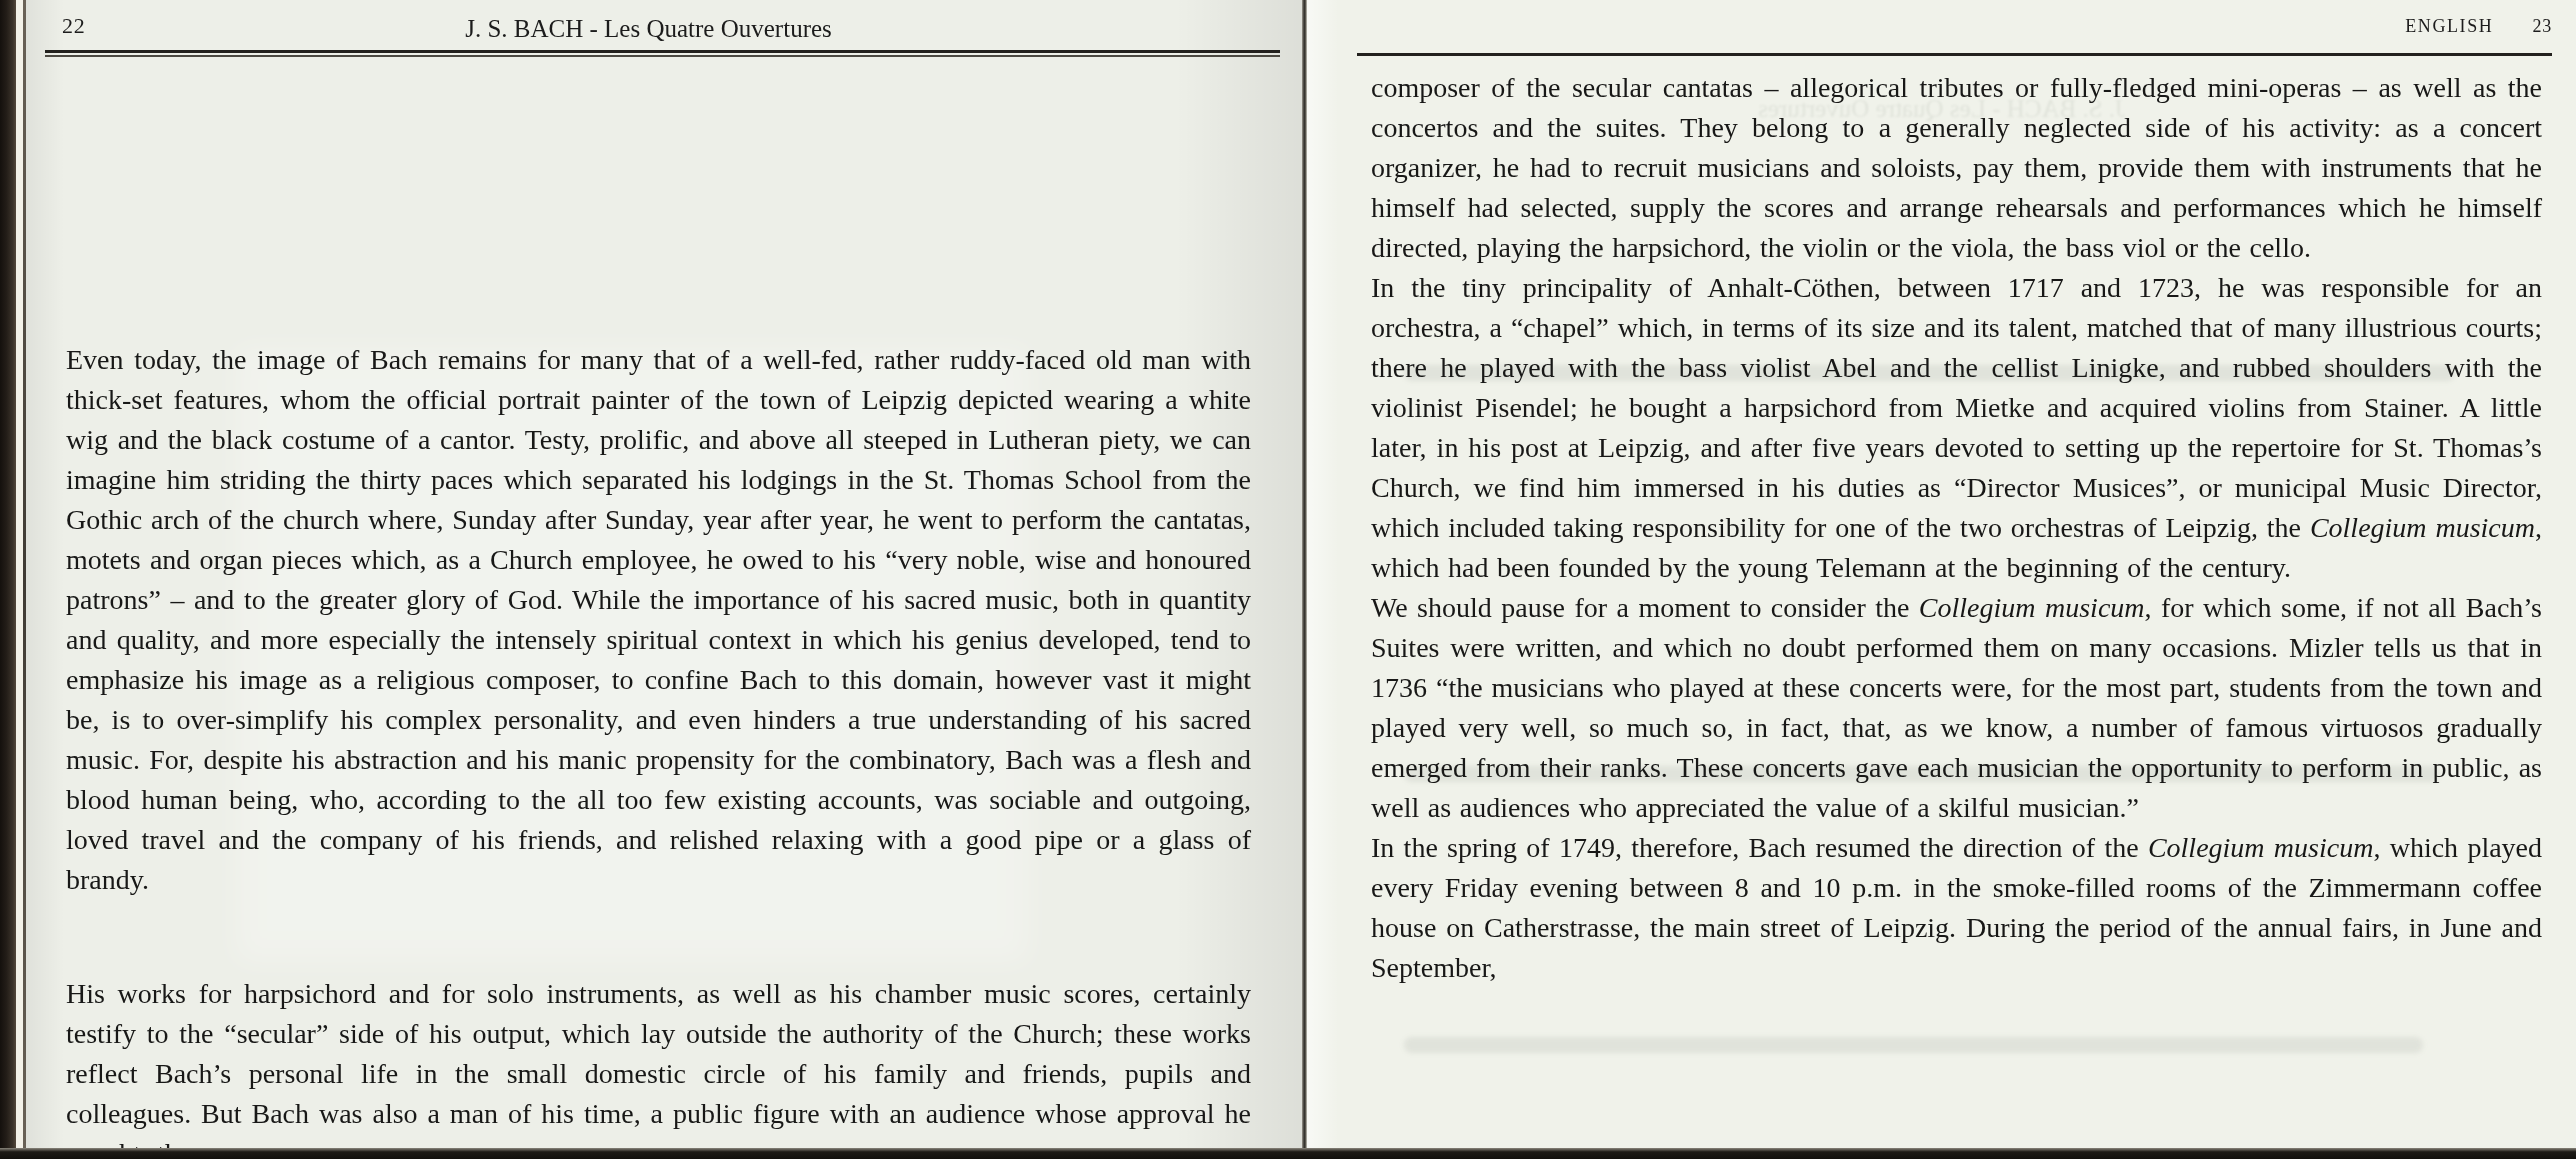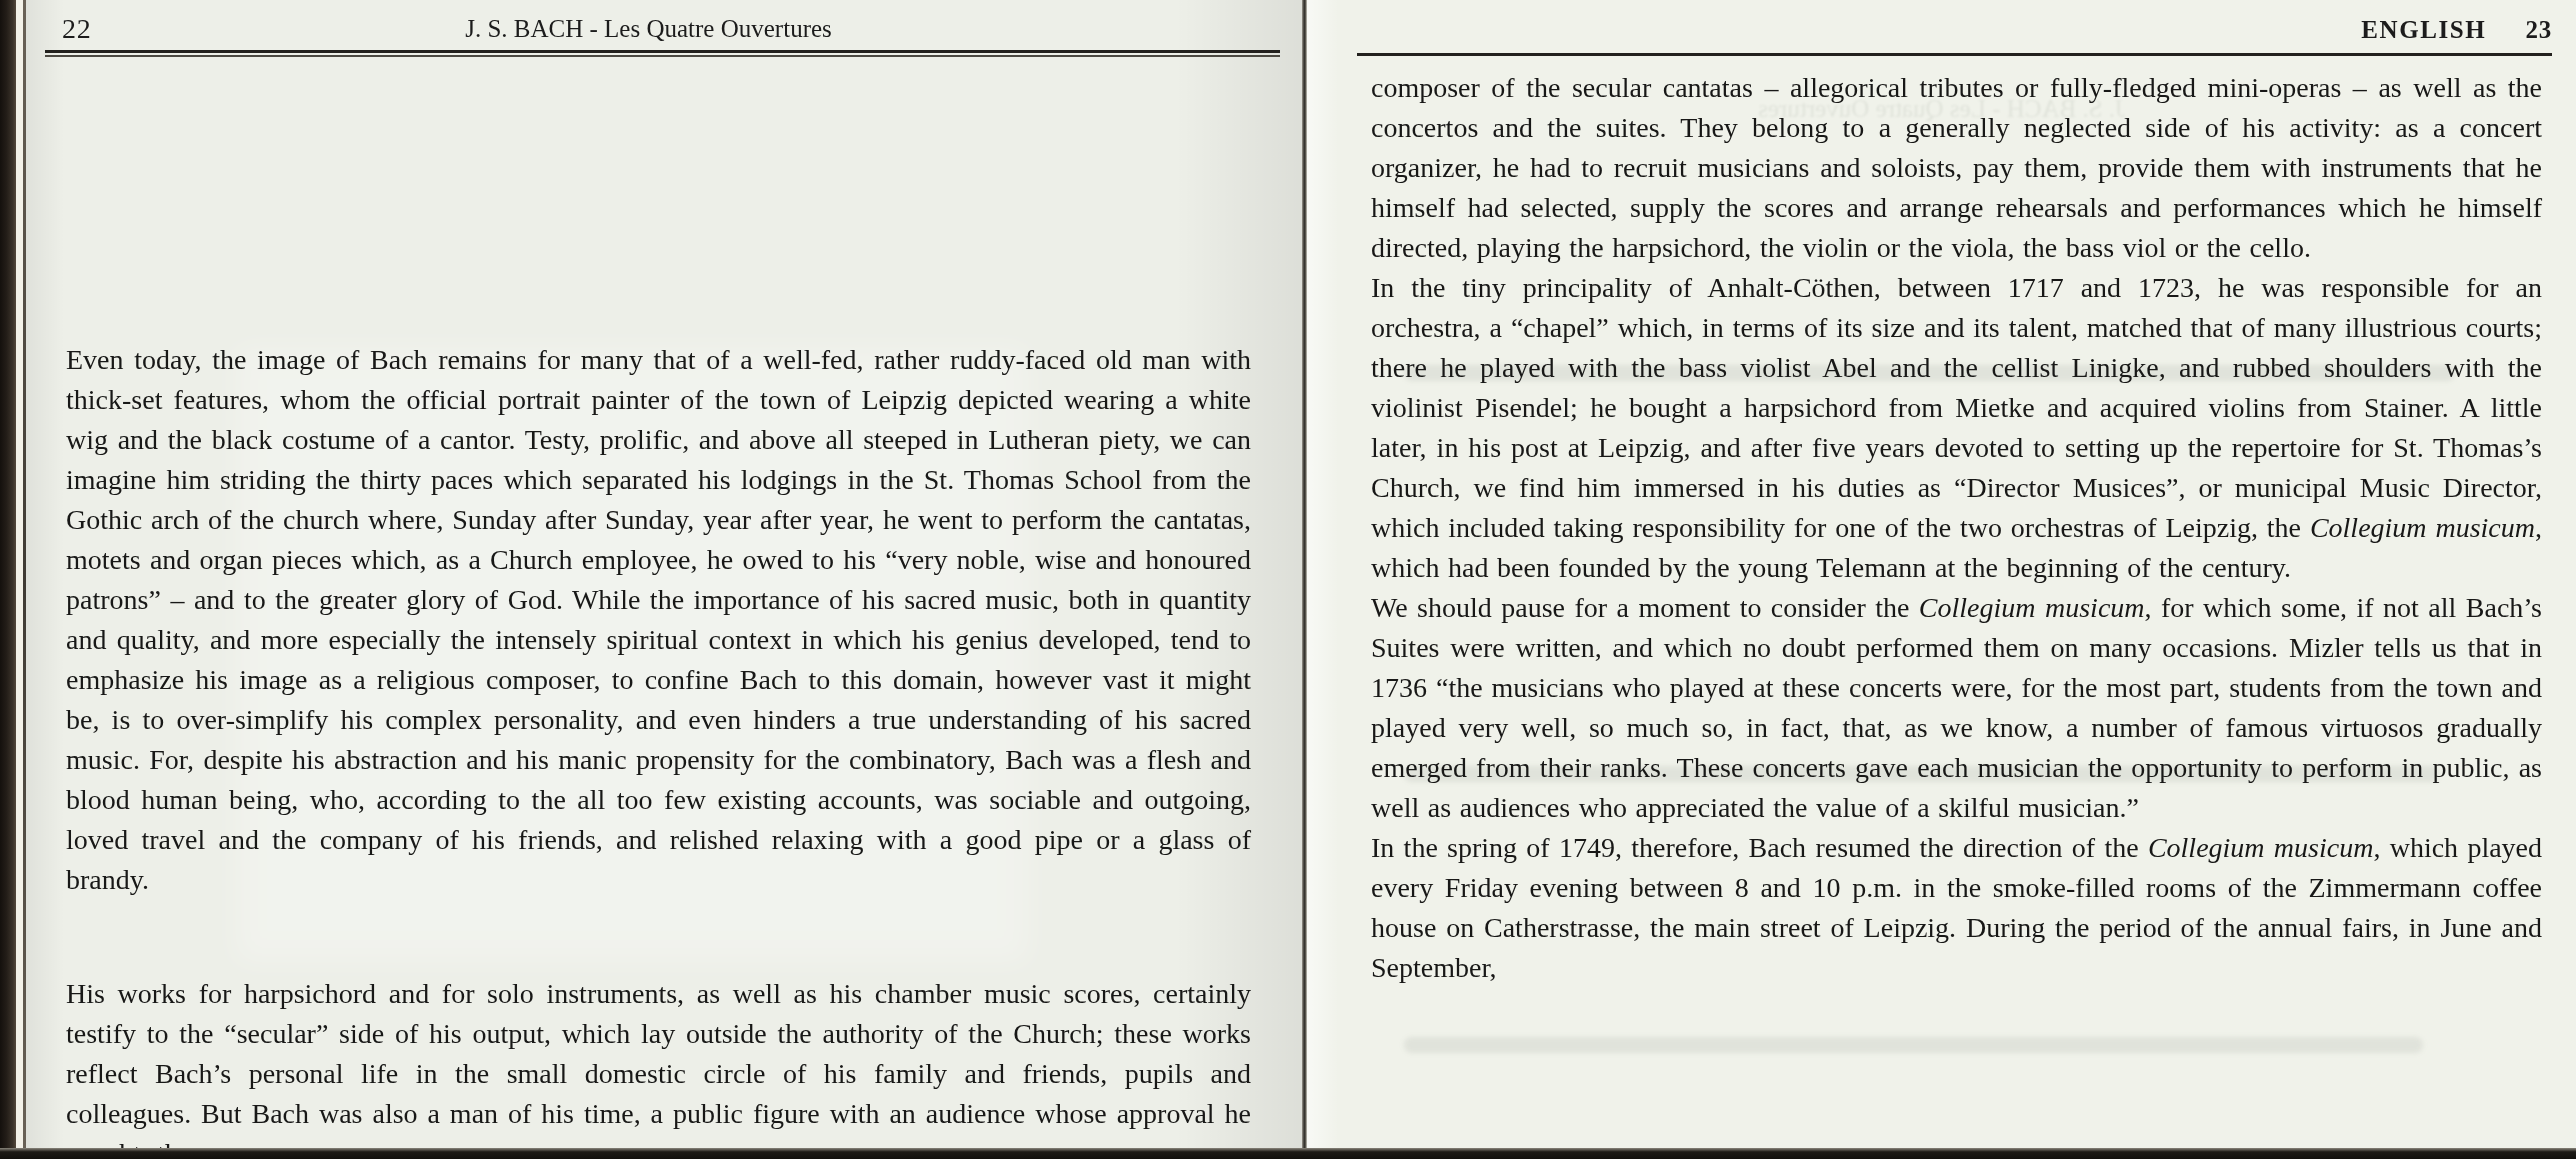--- a/index.html
+++ b/index.html
@@ -27,26 +27,26 @@
       linear-gradient(90deg,rgba(0,0,0,0.06) 0%,rgba(0,0,0,0) 3%,rgba(0,0,0,0) 90%,rgba(0,0,0,0.07) 100%),
       #edefe8;}
   .page-right{position:absolute;left:1307px;top:0;width:1269px;height:1148px;
     background:
       linear-gradient(90deg,rgba(255,255,255,0.55) 0%,rgba(255,255,255,0) 2.5%),
       #f0f2ea;}
   .gutter{position:absolute;left:1302px;top:0;width:4.9px;height:1148px;
     background:linear-gradient(90deg,#9a978e 0%,#2e2c27 45%,#57544c 70%,#c7c6bd 100%);}
 
   
-  .pageno-left{position:absolute;left:36px;top:13px;font-size:28px;letter-spacing:0.8px;}
+  .pageno-left{position:absolute;left:36px;top:13px;font-size:22px;letter-spacing:0.8px;}
   .runhead-left{position:absolute;left:0;top:14.6px;width:1245px;text-align:center;font-size:25px;}
   .rule-left-a{position:absolute;left:19.4px;top:50px;width:1235px;height:3.2px;background:#23211e;}
   .rule-left-b{position:absolute;left:19.4px;top:55px;width:1235px;height:1.6px;background:#4c4942;}
 
-  .header-right{position:absolute;right:24px;top:16px;font-size:25px;white-space:nowrap;font-weight:bold;}
+  .header-right{position:absolute;right:24px;top:16px;font-size:18px;white-space:nowrap;}
   .header-right .lang{letter-spacing:1.6px;}
   .header-right .num{margin-left:39px;letter-spacing:0.8px;}
   .rule-right{position:absolute;left:50px;top:53px;width:1195px;height:3.2px;background:#23211e;}
 
   
   .title-block{position:absolute;left:0;top:139px;width:1277px;text-align:center;}
   .title-main{margin:0;font-weight:normal;font-size:60px;line-height:68px;letter-spacing:0.8px;}
   .title-sub{margin:11.3px 0 0 0;font-weight:normal;font-size:45px;line-height:50px;}
 
   

